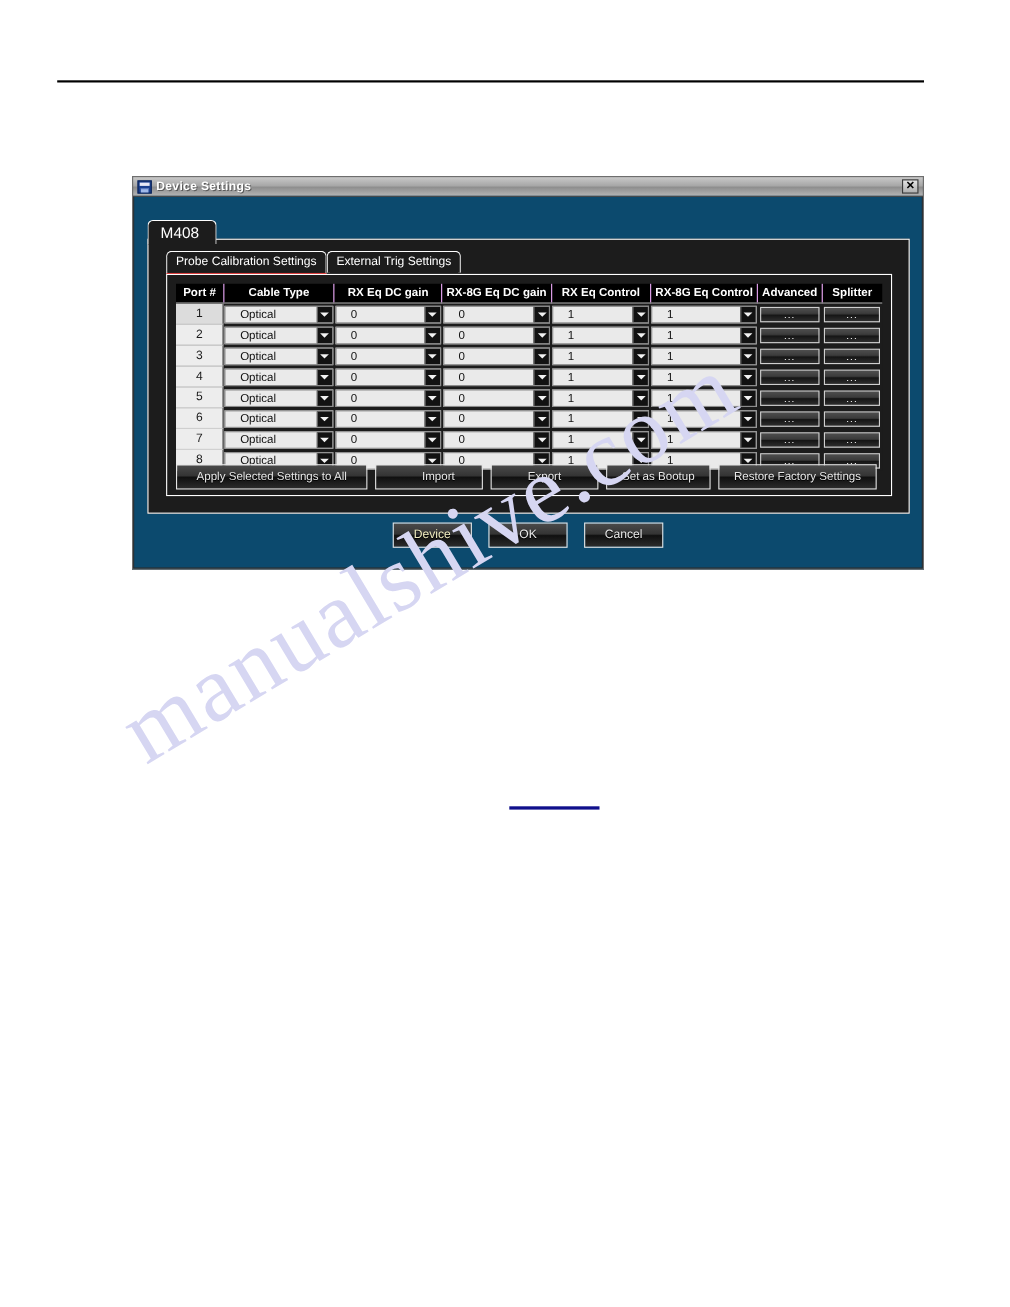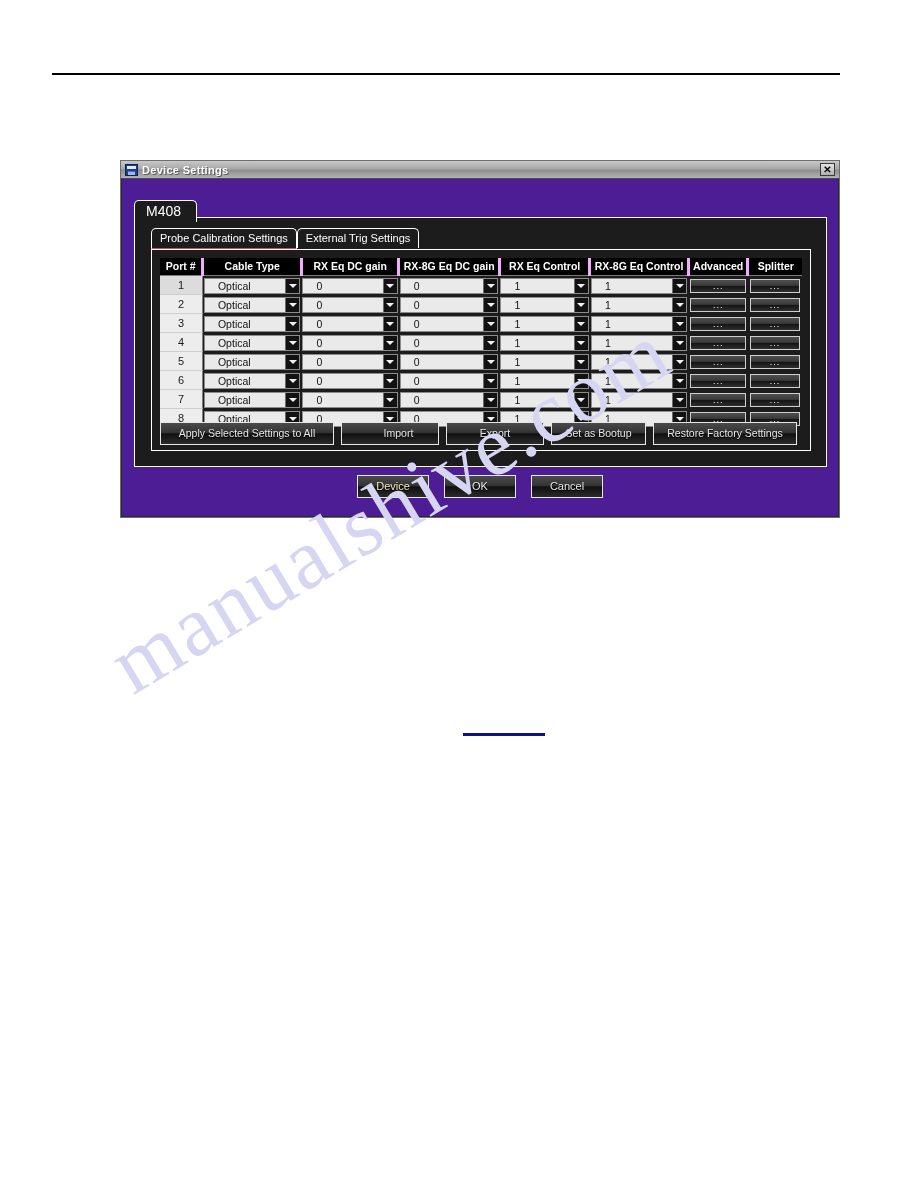--- a/index.html
+++ b/index.html
@@ -15,21 +15,21 @@
   .watermark{
     position:absolute;left:92px;top:628px;width:660px;height:300px;
     color:#d6d6f2;font-size:86px;font-family:"Liberation Serif",serif;
     transform:rotate(-31deg);transform-origin:left top;white-space:nowrap;
     letter-spacing:2px;user-select:none;pointer-events:none;
   }
 
   
   .dialog{
     position:absolute;left:120px;top:160px;width:718px;height:356px;
-    background:#4c1d95;border:1px solid #6e6e6e;
+    background:#0c4a6e;border:1px solid #6e6e6e;
     box-shadow:0 0 0 1px #2a2a2a inset;
   }
   .titlebar{
     height:17px;
     background:linear-gradient(to bottom,#c9c9c9 0%,#a8a8a8 45%,#8e8e8e 55%,#b4b4b4 100%);
     border-bottom:1px solid #4a4a4a;
     display:flex;align-items:center;padding:0 2px;position:relative;
   }
   .title-icon{
     width:13px;height:12px;margin:0 4px 0 2px;flex:0 0 auto;position:relative;
@@ -84,21 +84,21 @@
   }
 
   
   .grid{
     position:absolute;left:8px;top:8px;width:642px;
     border-collapse:collapse;background:#1c1c1c;
   }
   .grid th{
     background:#000000;color:#ffffff;font-size:10.5px;font-weight:bold;
     padding:2px 0 3px 0;text-align:center;white-space:nowrap;
-    border-right:3px solid #f0abfc;border-bottom:1px solid #7a7a7a;
+    border-right:1px solid #f0abfc;border-bottom:1px solid #7a7a7a;
   }
   .grid th:last-child{border-right:none;}
   .grid td{padding:0;border:none;vertical-align:middle;height:18px;}
 
   .c-port{width:44px;}
   .c-cable{width:103px;}
   .c-rxdc{width:99px;}
   .c-rx8dc{width:99px;}
   .c-rxctl{width:91px;}
   .c-rx8ctl{width:97px;}

